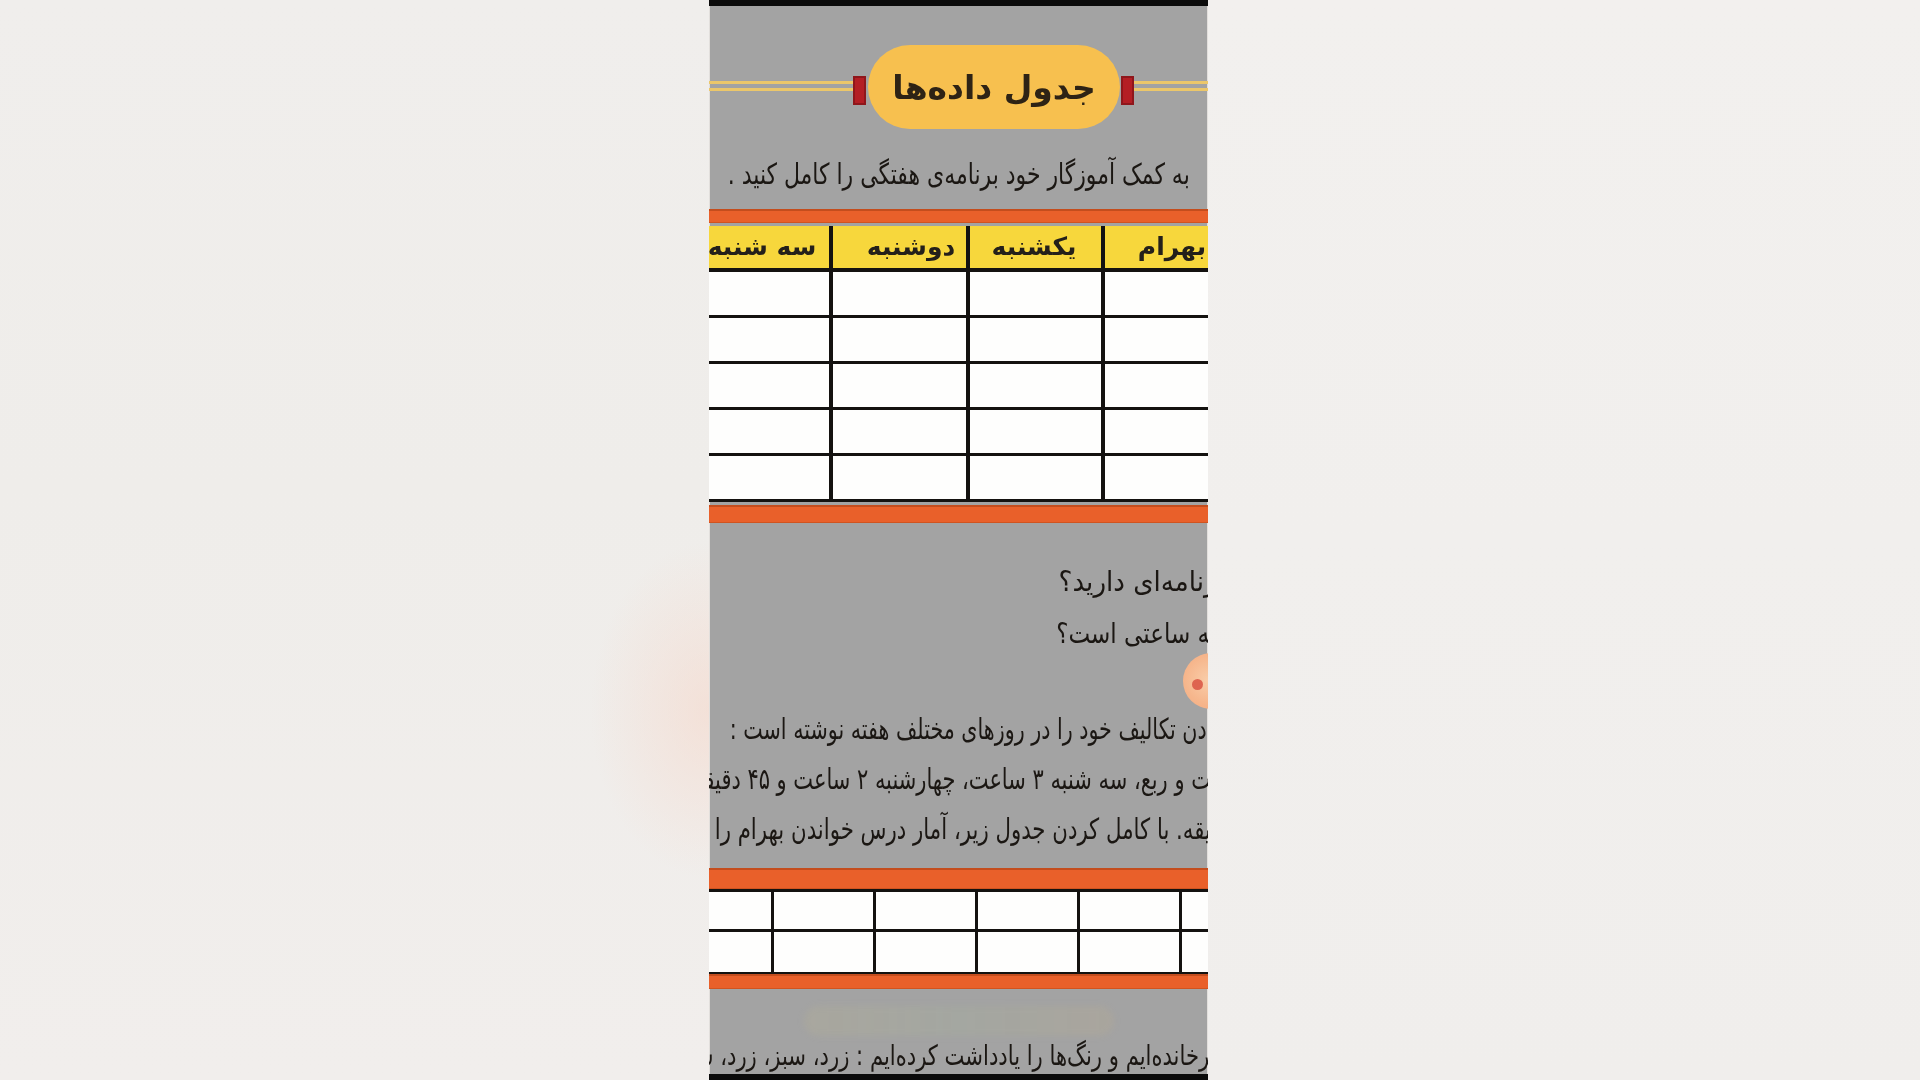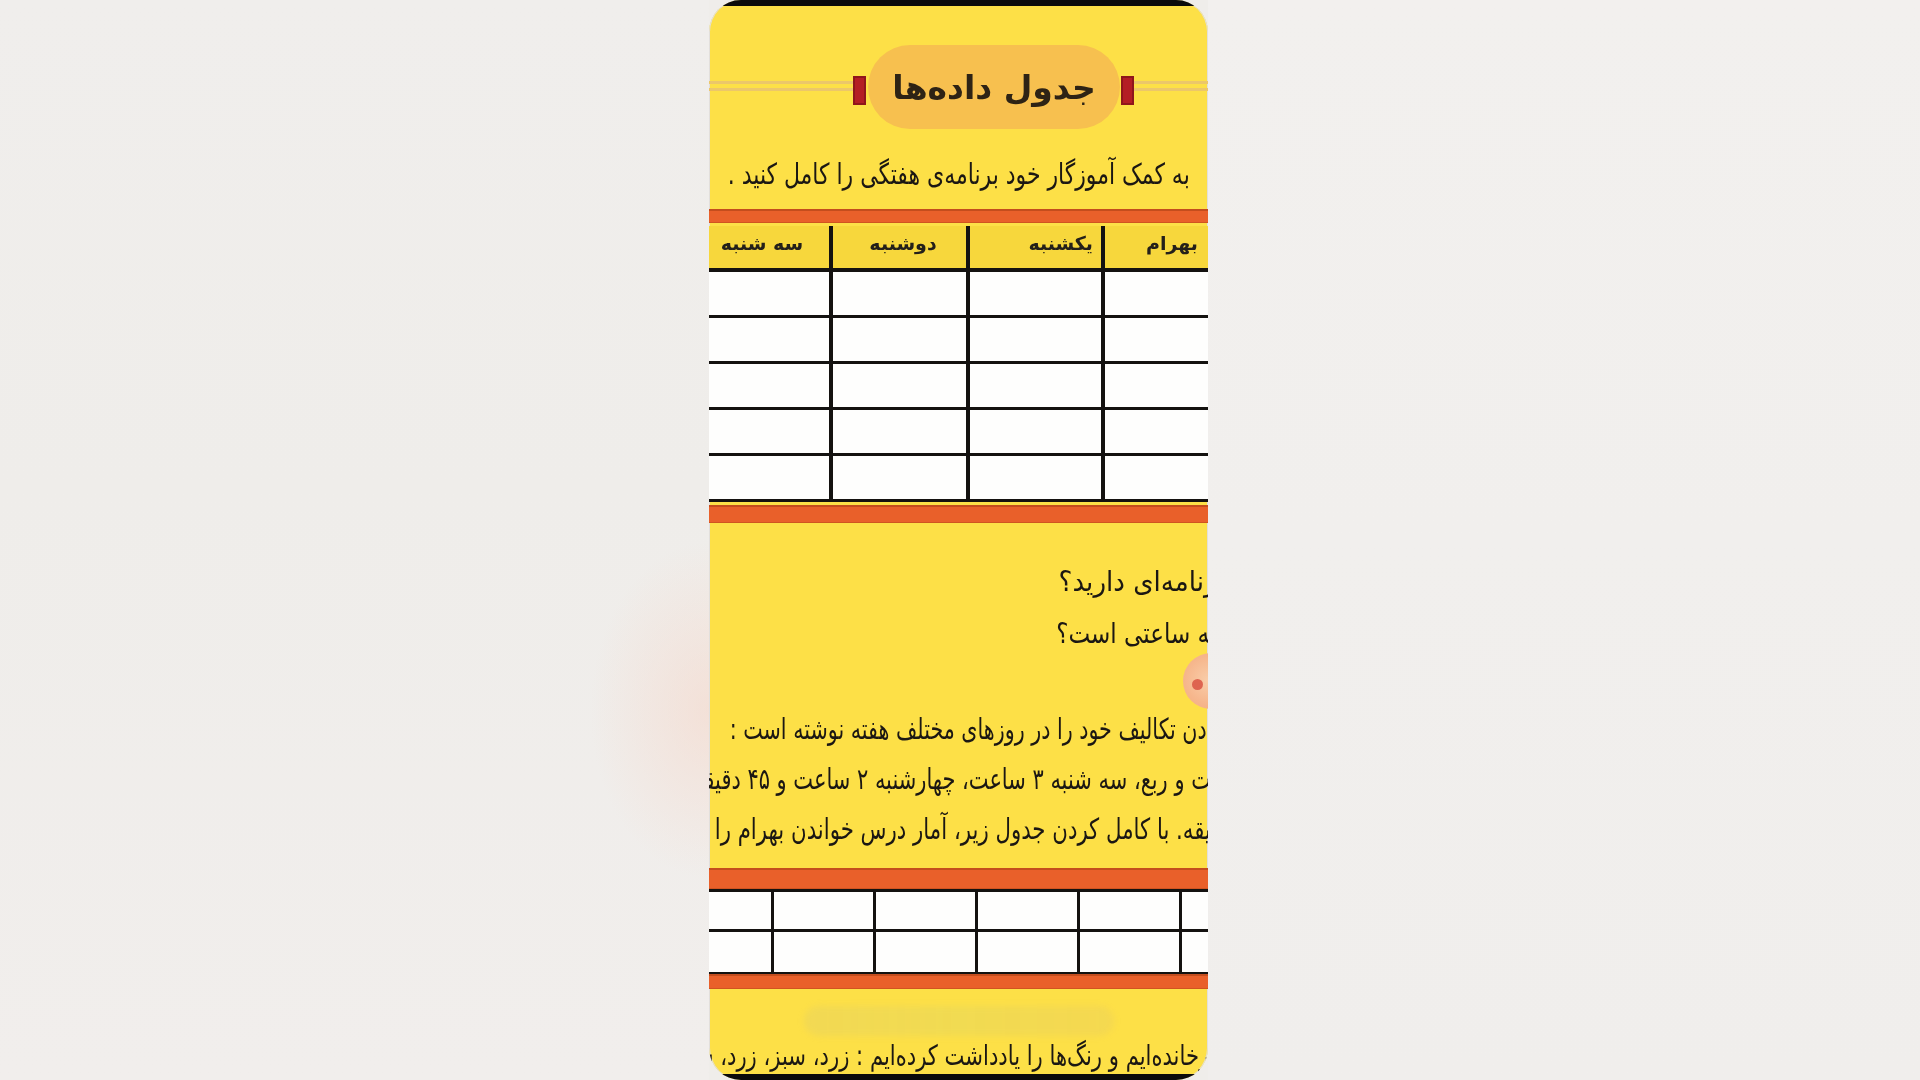--- a/index.html
+++ b/index.html
@@ -5,37 +5,37 @@
   html,body{margin:0;padding:0;width:1920px;height:1080px;overflow:hidden;
     font-family:"DejaVu Sans",sans-serif;}
   .stage{position:relative;width:1920px;height:1080px;background:#efedea;}
   .letterbox{position:absolute;top:0;height:1080px;}
   .letterbox.left{left:0;width:709px;
     background:linear-gradient(180deg,#f0eeec 0%,#efedea 45%,#f1eeec 100%);}
   .letterbox.left:after{content:"";position:absolute;right:0;top:540px;width:120px;height:340px;
     background:radial-gradient(ellipse at 100% 50%, rgba(246,214,200,.55), rgba(246,214,200,0) 70%);}
   .letterbox.right{left:1208px;width:712px;
     background:linear-gradient(180deg,#f2f0ee 0%,#f0eeec 100%);}
-  .strip{position:absolute;left:709px;top:0;width:499px;height:1080px;background:#fde047;
-    overflow:hidden;box-shadow:inset 1px 0 0 #e2dfdc, inset -1px 0 0 #e2dfdc;border-radius:32px;}
+  .strip{position:absolute;left:709px;top:0;width:499px;height:1080px;background:#a3a3a3;
+    overflow:hidden;box-shadow:inset 1px 0 0 #e2dfdc, inset -1px 0 0 #e2dfdc;}
   .vbar{position:absolute;left:0;width:499px;height:6px;background:#0b0b0b;}
   .vbar.bottom{top:1074px;}
   .badge{position:absolute;left:159px;top:45px;width:252px;height:84px;background:#f7c04f;
     border-radius:42px;display:flex;align-items:center;justify-content:center;}
   .badge span{font-size:33px;font-weight:bold;color:#2e2315;direction:rtl;}
   .goldline{position:absolute;height:3px;background:#ecc76a;}
   .redcap{position:absolute;top:76px;width:13px;height:29px;background:#b41e24;
     box-shadow:inset 0 0 0 2px #8f161b;}
   .fitline{position:absolute;white-space:nowrap;direction:rtl;color:#1b1713;
     transform-origin:100% 50%;}
   .obar{position:absolute;left:-1px;width:500px;background:#e9602a;
     border-top:2px solid #c44d1d;border-bottom:1px solid #d05420;}
   .t1head{position:absolute;left:-1px;top:226px;width:500px;height:42px;background:#f7d73c;
     border-bottom:4px solid #141210;}
-  .dayhdr{position:absolute;top:232px;width:130px;text-align:center;font-size:19px;
+  .dayhdr{position:absolute;top:232px;width:130px;text-align:center;font-size:25px;
     font-weight:bold;color:#24201a;direction:rtl;}
   .t1row{position:absolute;left:-1px;width:500px;height:43px;background:#fefefd;
     border-bottom:3px solid #141210;}
   .vline{position:absolute;width:4px;background:#141210;}
   .t2grid{position:absolute;left:-1px;top:889px;width:500px;height:80px;background:#fefefd;
     border-top:3px solid #141210;border-bottom:3px solid #141210;}
   .t2row{height:37px;border-bottom:3px solid #141210;}
   .t2row:last-child{border-bottom:none;}
   .pointer-circle{position:absolute;left:474px;top:653px;width:56px;height:56px;border-radius:50%;
     background:radial-gradient(circle at 45% 48%, #f9cda9 0%, #f6b68c 55%, #f3a87e 100%);}
@@ -65,22 +65,22 @@
     </div>
     <div class="redcap" style="left:412px;"></div>
     <div class="goldline" style="left:425px;top:81px;width:74px;"></div>
     <div class="goldline" style="left:425px;top:88px;width:74px;"></div>
 
     <div class="fitline" style="top: 150px; right: 18px; font-size: 29px; line-height: 48px; transform: scaleX(0.7577);">به کمک آموزگار خود برنامه‌ی هفتگی را کامل کنید .</div>
 
     <div class="obar" style="top:209px;height:11px;"></div>
     <div class="t1head"></div>
     <span class="dayhdr" style="left:398px;">بهرام</span>
-    <span class="dayhdr" style="left:254px;text-align:right;">یکشنبه</span>
-    <span class="dayhdr" style="left:129px;">دوشنبه</span>
+    <span class="dayhdr" style="left:260px;">یکشنبه</span>
+    <span class="dayhdr" style="left:137px;">دوشنبه</span>
     <span class="dayhdr" style="left:-12px;">سه شنبه</span>
 
     <div class="t1row" style="top:272px;"></div>
     <div class="t1row" style="top:318px;"></div>
     <div class="t1row" style="top:364px;"></div>
     <div class="t1row" style="top:410px;"></div>
     <div class="t1row" style="top:456px;"></div>
 
     <div class="vline" style="left:120px;top:226px;height:276px;"></div>
     <div class="vline" style="left:257px;top:226px;height:276px;"></div>

